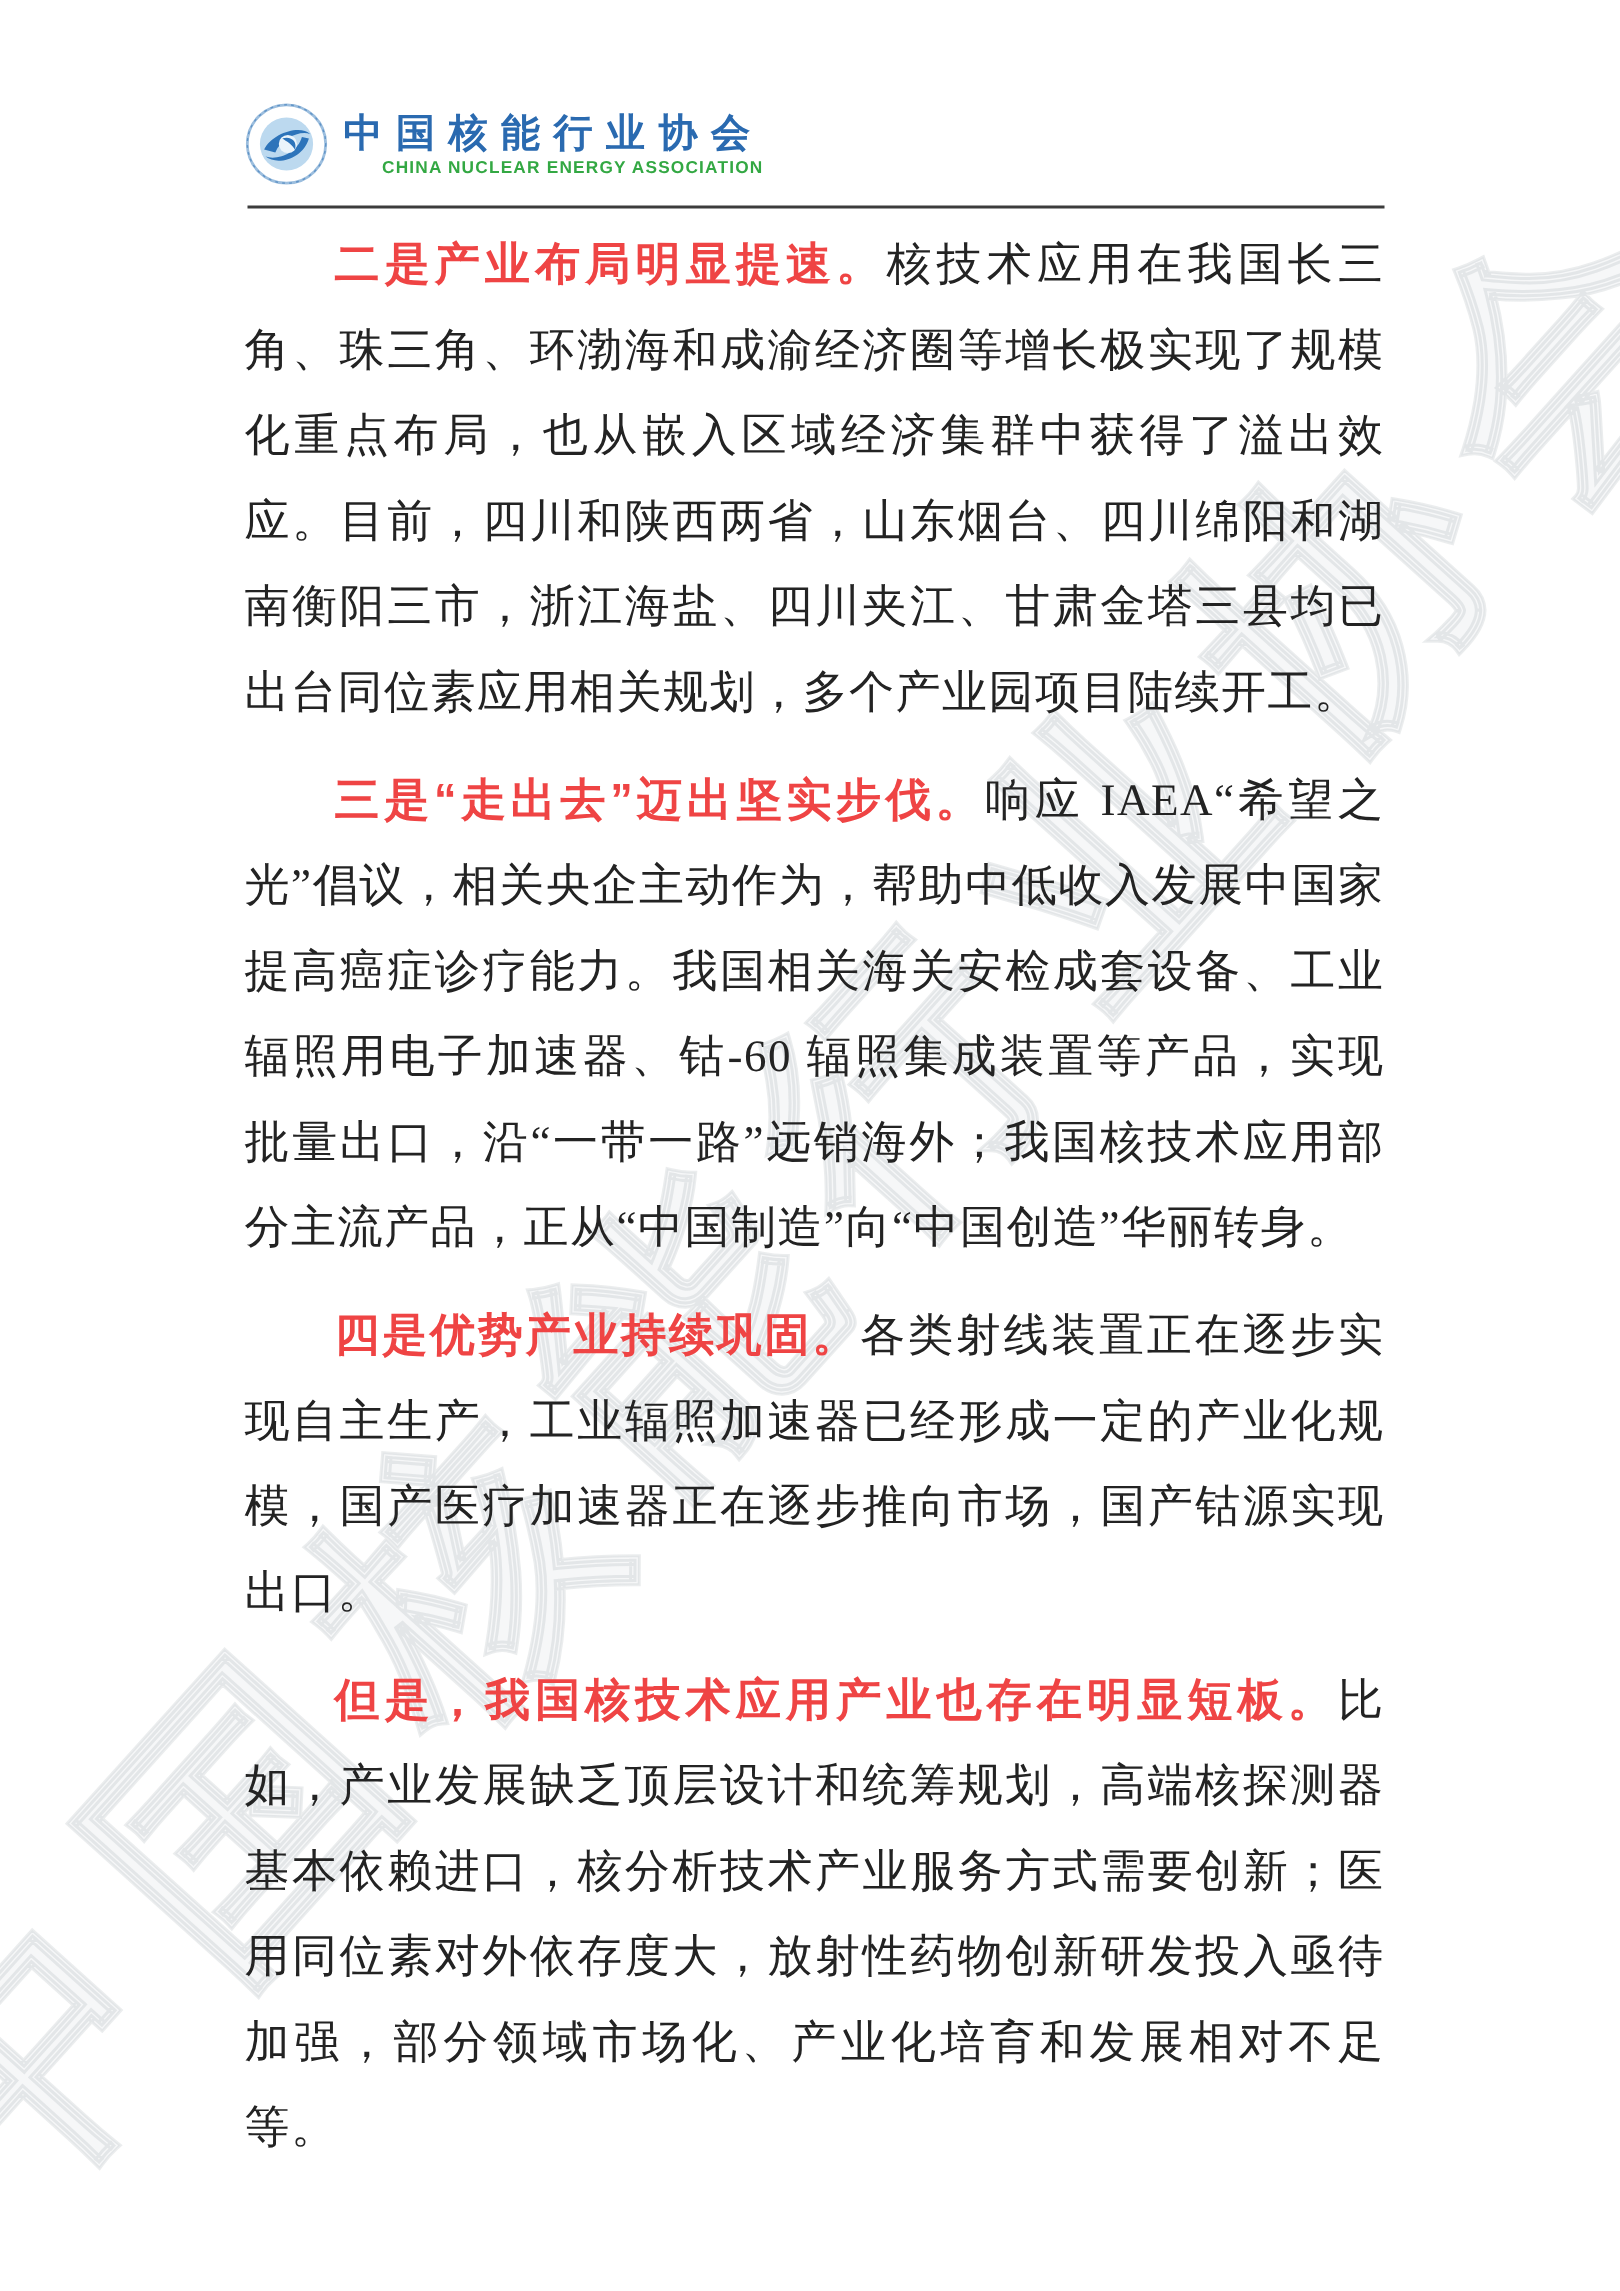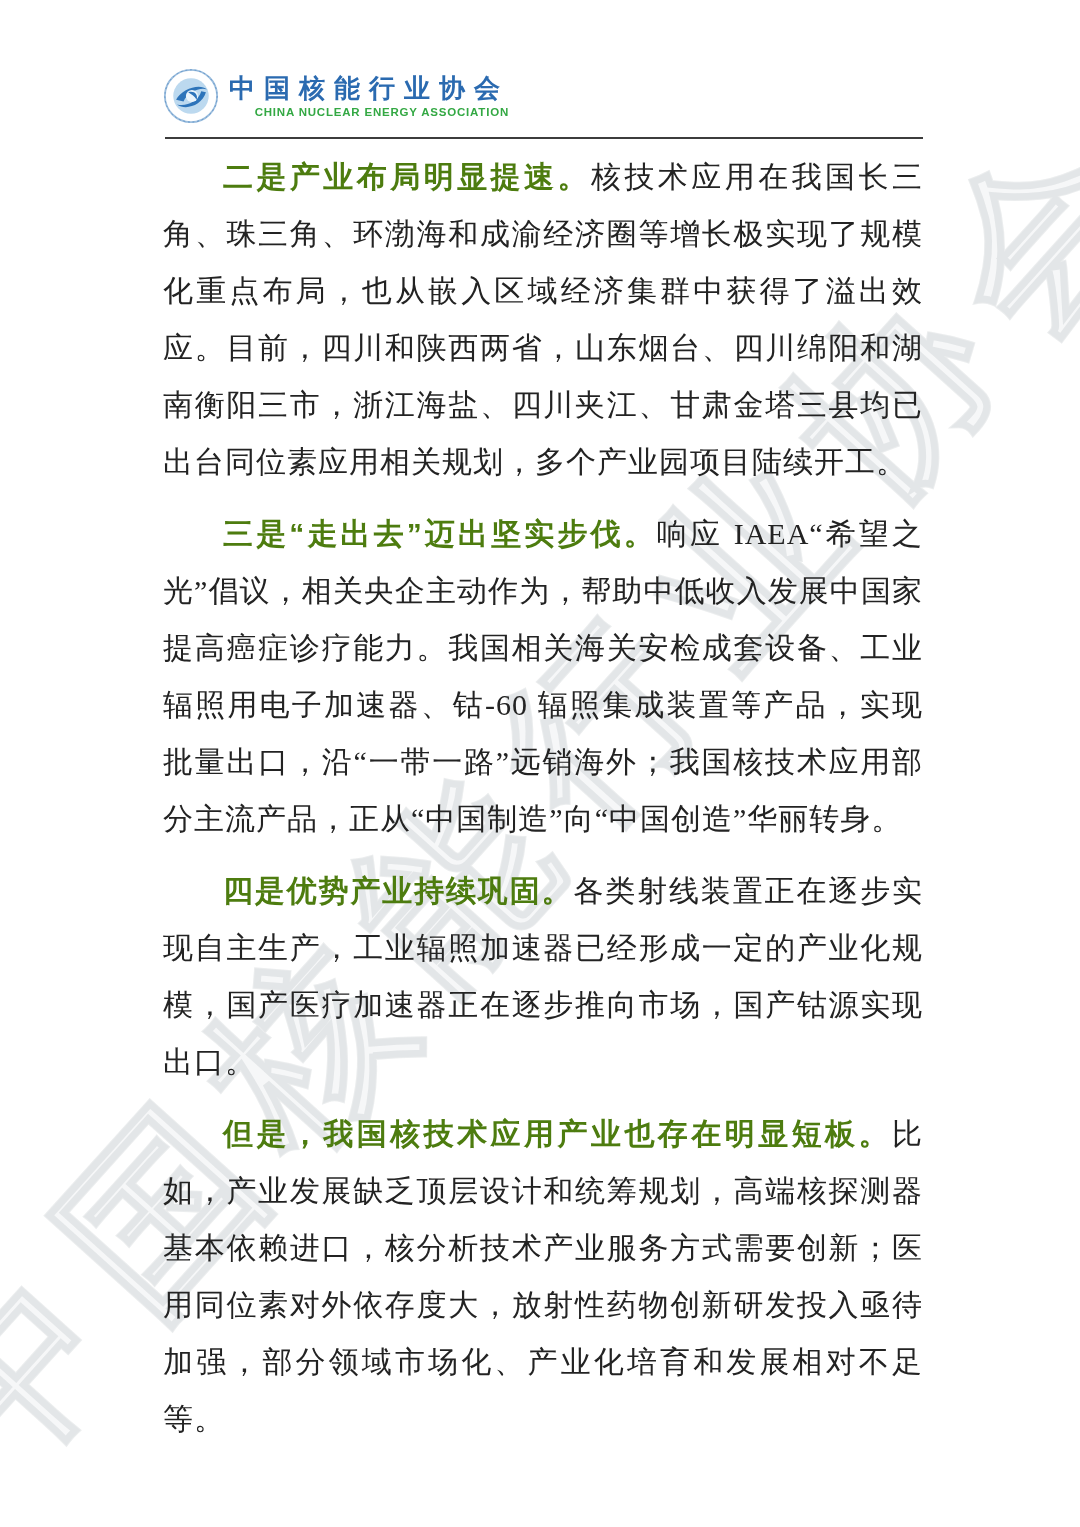--- a/index.html
+++ b/index.html
@@ -78,21 +78,21 @@
     font-size:30px;
     line-height:57px;
     color:var(--text-color,#232323);
     text-align:justify;
     text-indent:2em;
     letter-spacing:1px;
   }
   .para strong {
     font-weight:700;
     font-family:"Liberation Sans", sans-serif;
-    color:#4d7c0f;
+    color:#ef4444;
   }
 </style>
 </head>
 <body>
 
 <div class="page">
 
   <div class="watermark">中国核能行业协会</div>
 
   <header class="letterhead">

